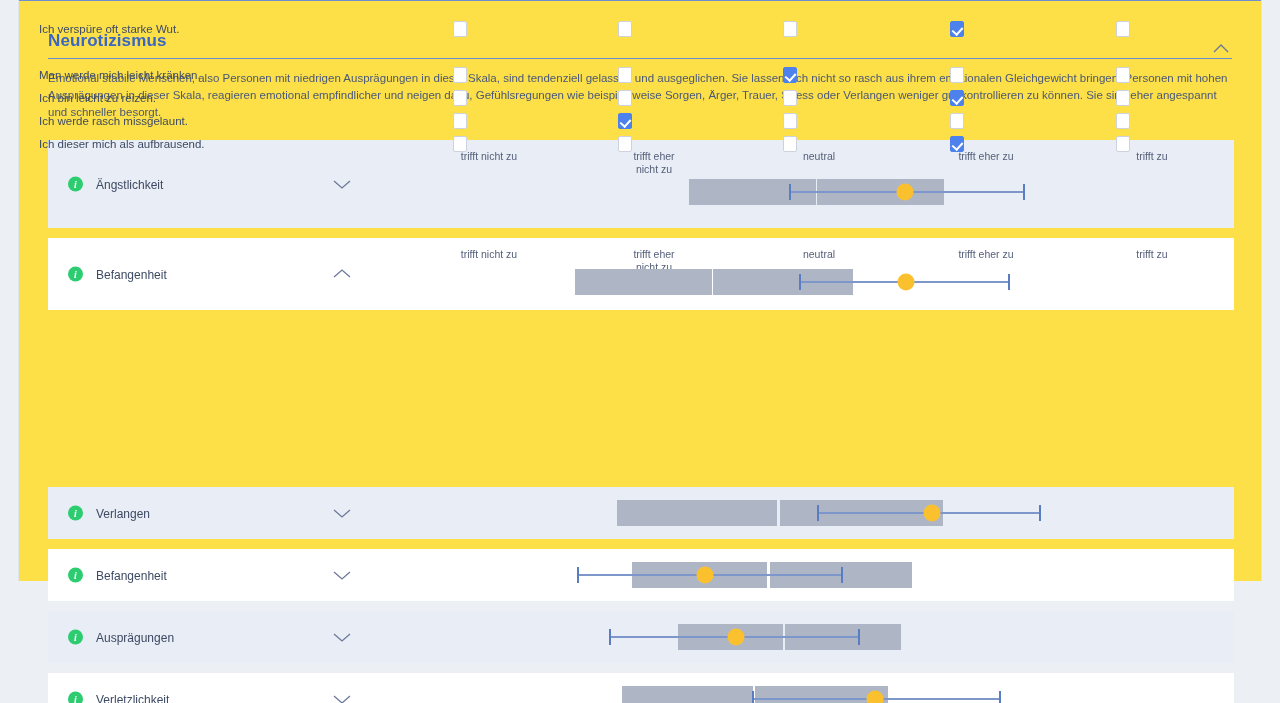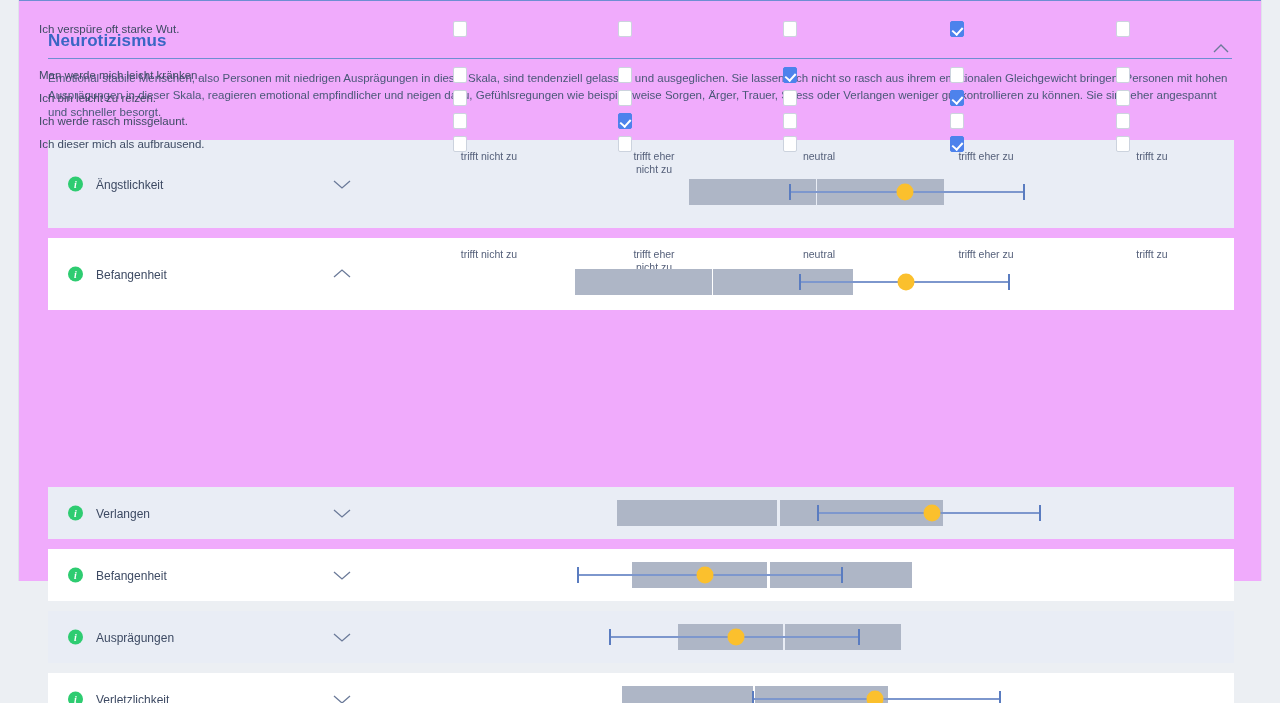--- a/index.html
+++ b/index.html
@@ -13,21 +13,21 @@
   #page {
     position: relative;
     width: 1280px; height: 703px;
     background: #eceff3;
   }
   
   .card {
     position: absolute;
     left: 18px; top: 0;
     width: 1244px; height: 581px;
-    background: #f0abfc;
+    background: #fde047;
     border-left: 1px solid #dfe3ea;
     border-right: 1px solid #dfe3ea;
   }
   .card-inner {
     position: relative;
     width: 100%; height: 100%;
     padding: 0 29px;
   }
 
   

